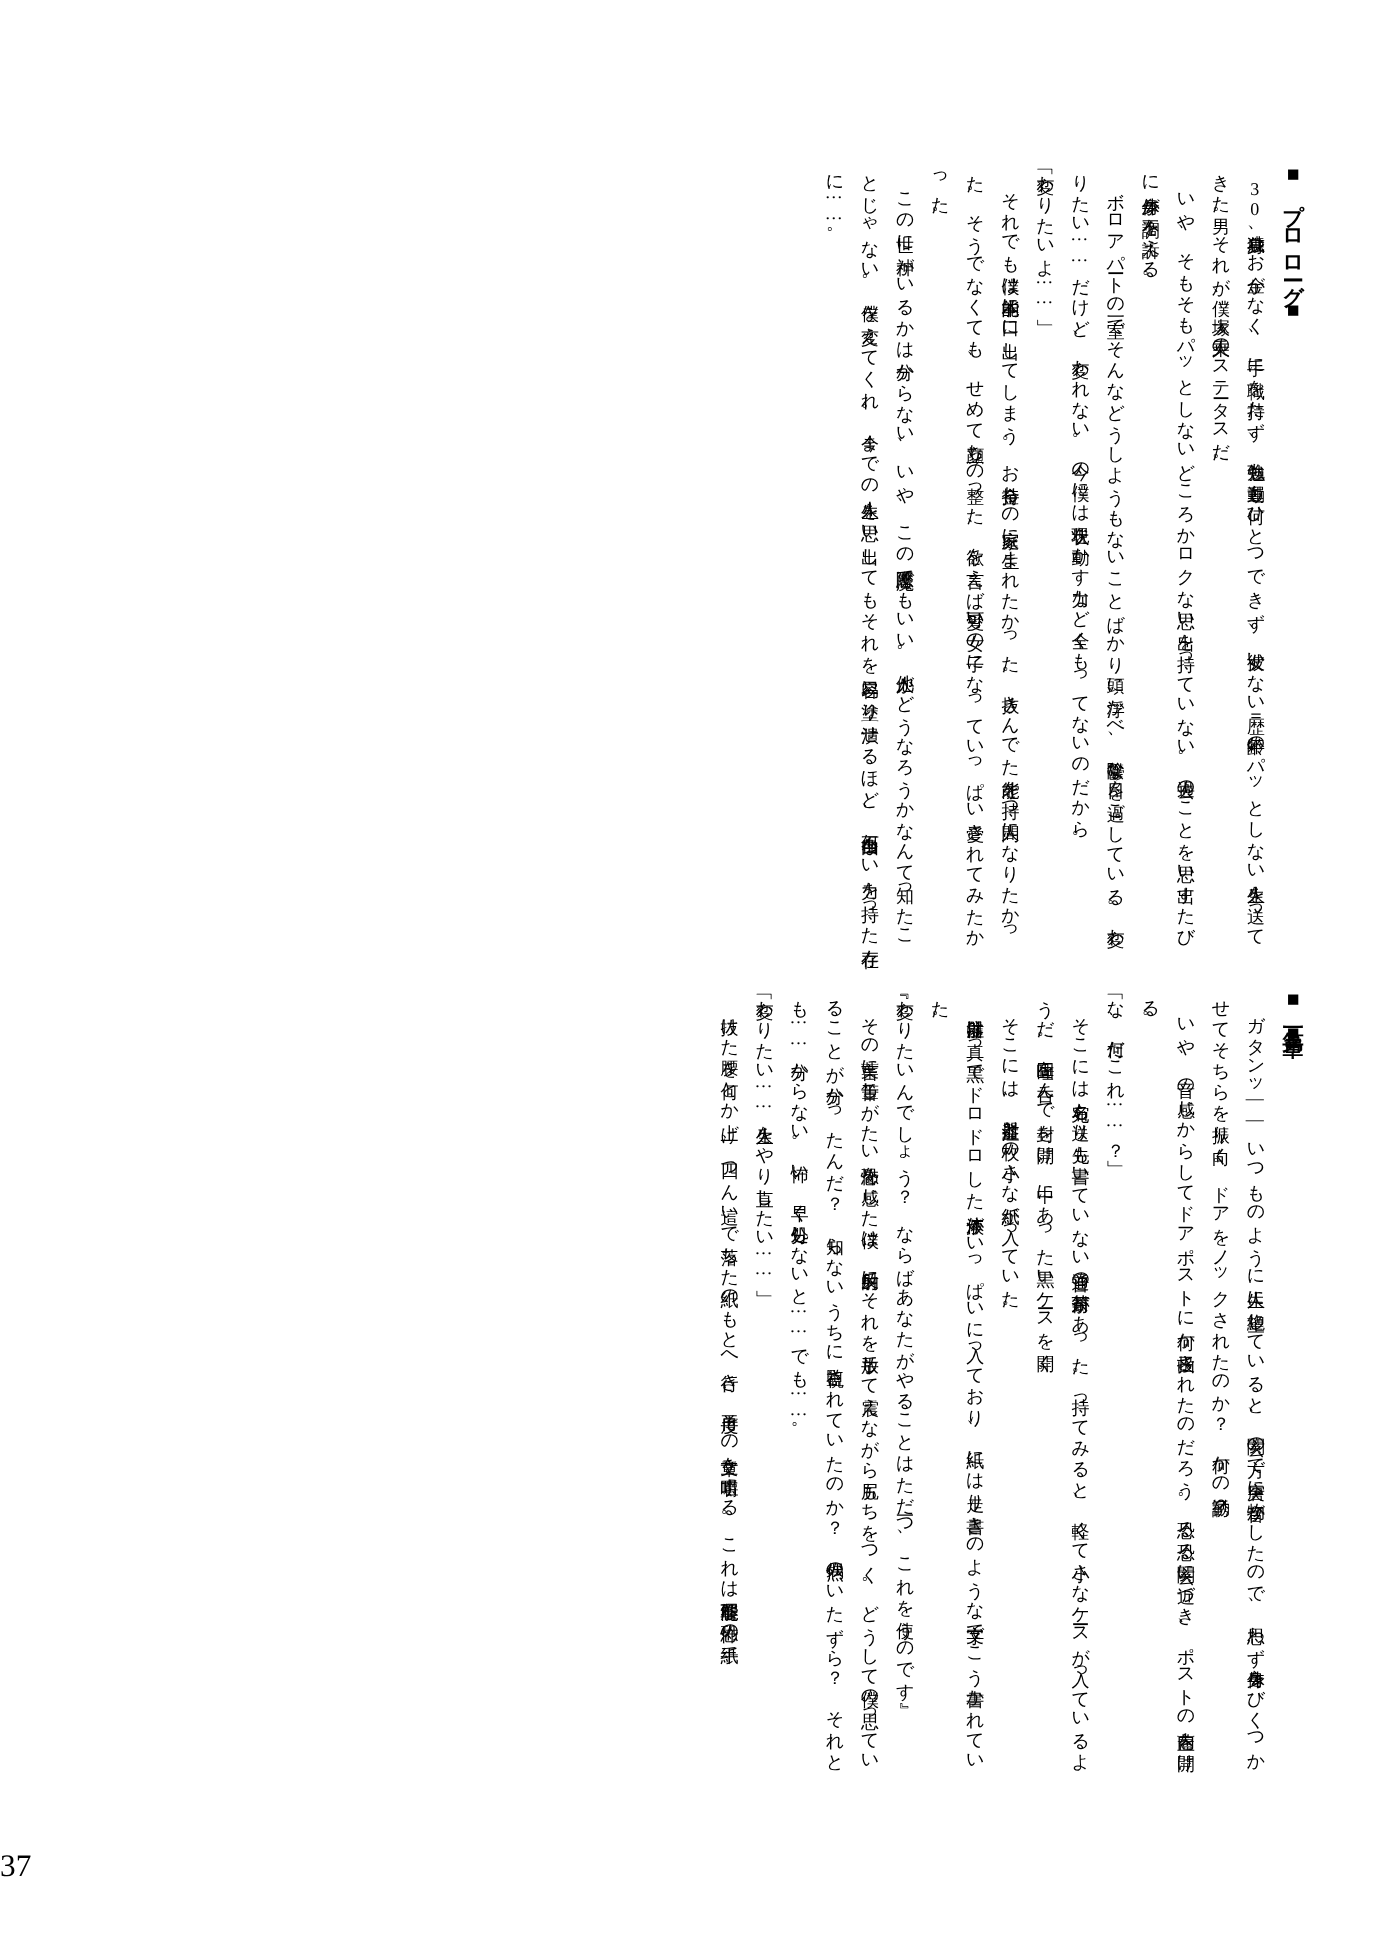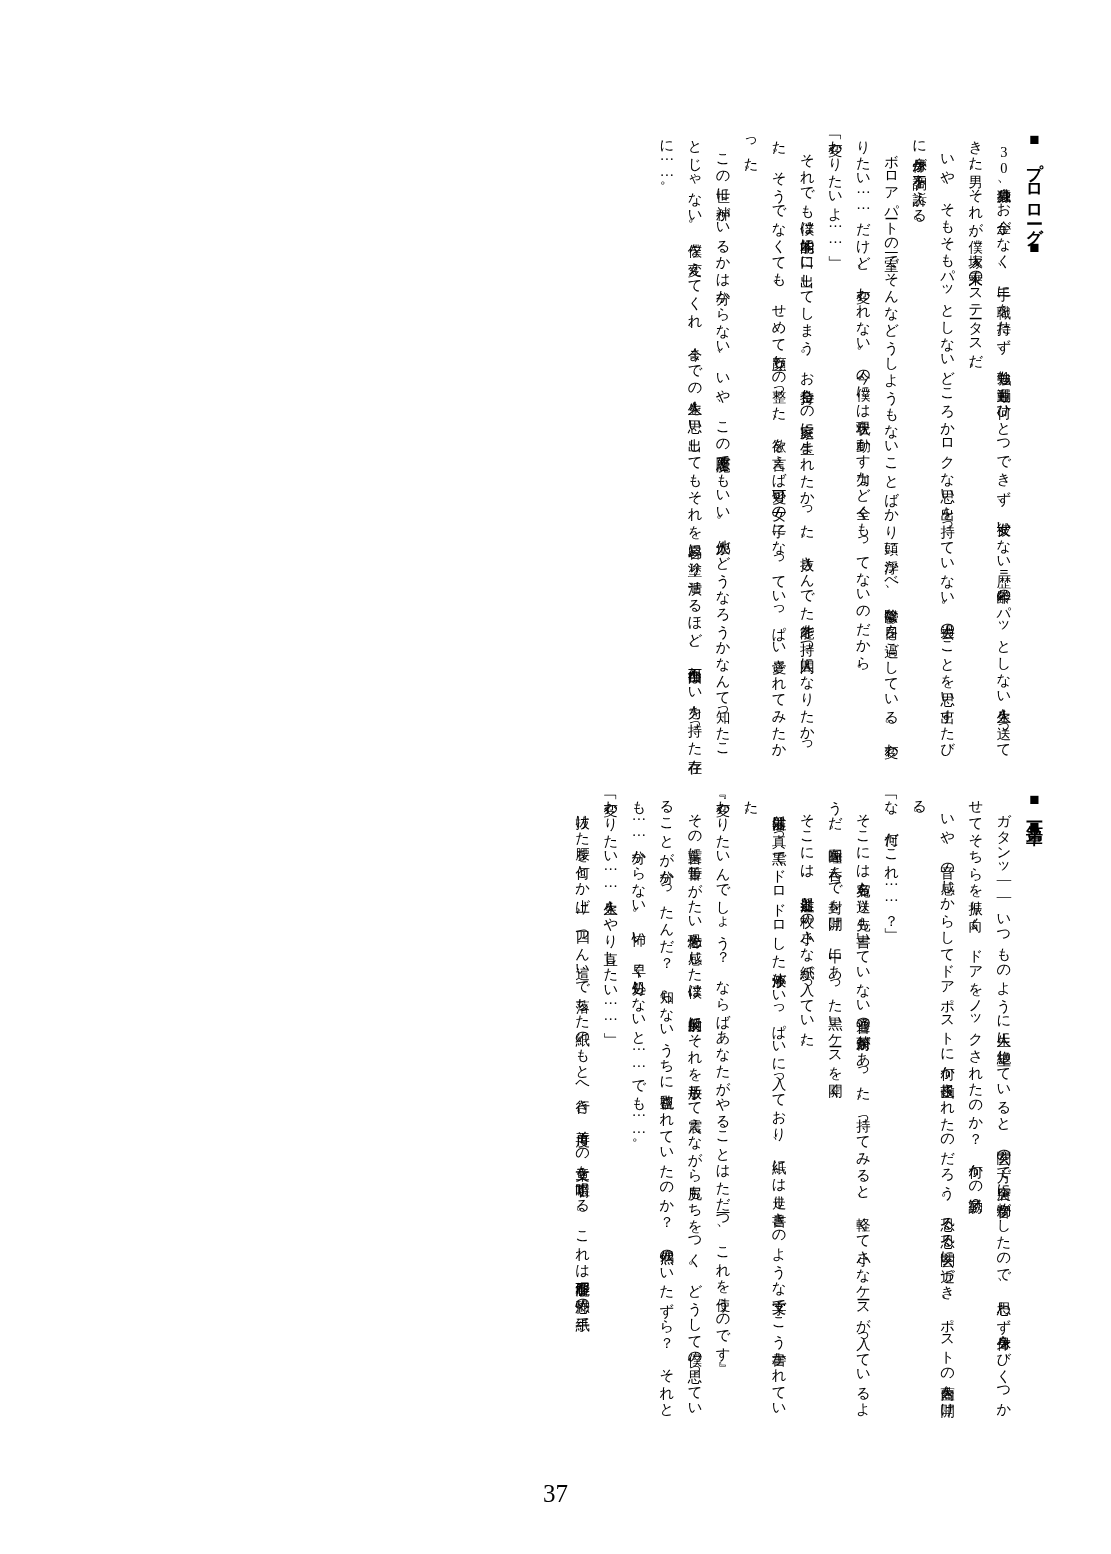--- a/index.html
+++ b/index.html
@@ -59,21 +59,21 @@
     text-indent: 1em;
   }
   .para.noindent {
     text-indent: 0;
   }
   .page-number {
     position: absolute;
     bottom: 46px;
     left: 0;
     right: 0;
-    text-align: center;
+    text-align: left;
     font-size: 25px;
     font-family: "Liberation Serif", "DejaVu Serif", serif;
     color: #000;
   }
 </style>
 </head>
 <body>
 
 <div class="page">
 

